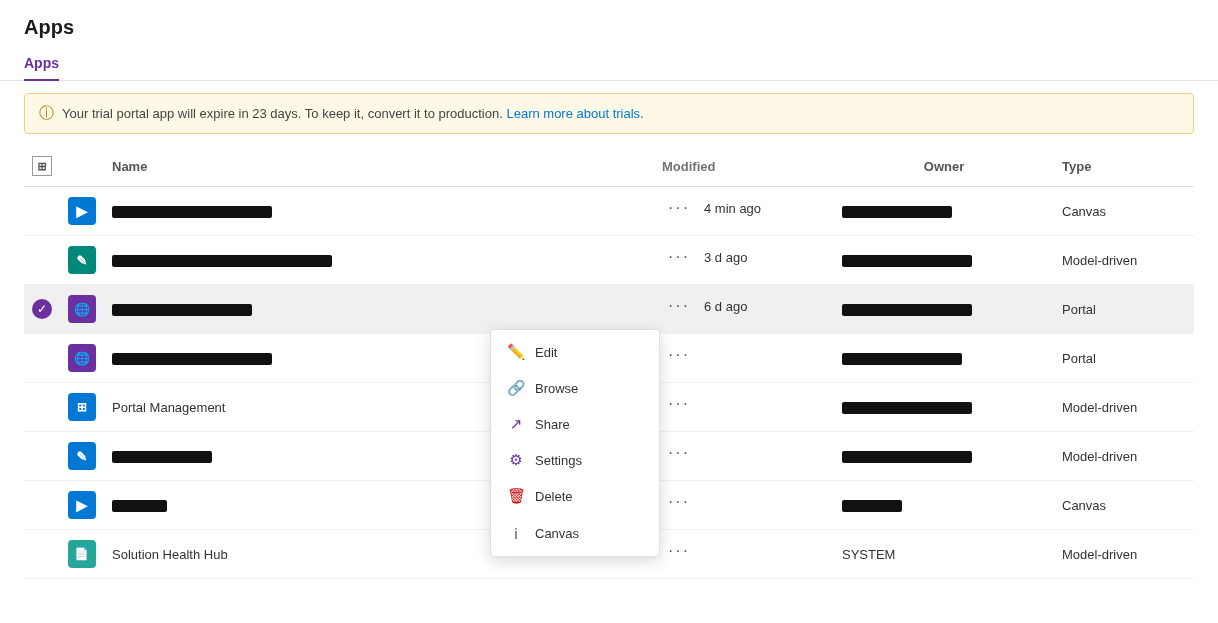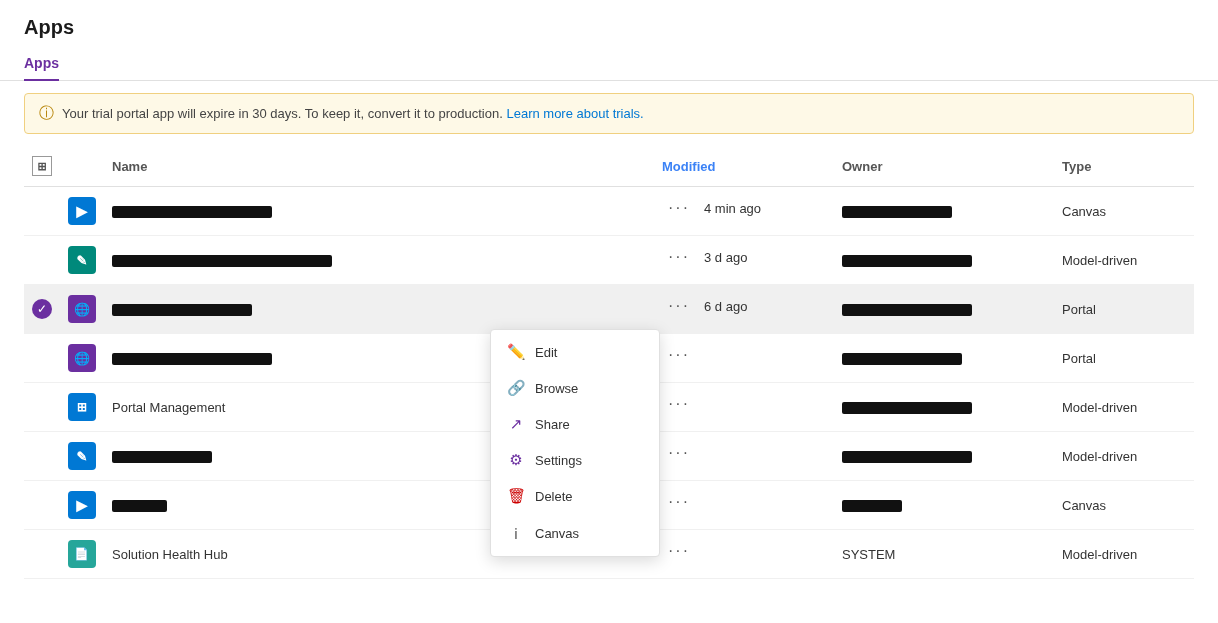--- a/index.html
+++ b/index.html
@@ -77,24 +77,25 @@
       width: 32px;
     }
     thead th:nth-child(2) {
       width: 40px;
     }
     thead th:nth-child(3) {
       min-width: 220px;
     }
     thead th:nth-child(4) {
       width: 180px;
-      color: #3b82f6;
+      color: #737373;
     }
     thead th:nth-child(5) {
       width: 220px;
+      text-align: center;
     }
     thead th:nth-child(6) {
       width: 140px;
     }
     tbody tr {
       border-bottom: 1px solid #f0f0f0;
     }
     tbody tr.selected {
       background: #f0f0f0;
     }
@@ -208,21 +209,21 @@
 
 <div class="page-title">Apps</div>
 
 <div class="tabs">
   <div class="tab active">Apps</div>
 </div>
 
 <div class="banner">
   <span class="banner-icon">ⓘ</span>
   <span>
-    <span>Your trial portal app will expire in 30 days. To keep it, convert it to production.</span>
+    <span>Your trial portal app will expire in 23 days. To keep it, convert it to production.</span>
     <a href="#">Learn more about trials.</a>
   </span>
 </div>
 
 <div class="table-container">
   <table>
     <thead>
       <tr>
         <th>
           <span class="col-icon">⊞</span>

